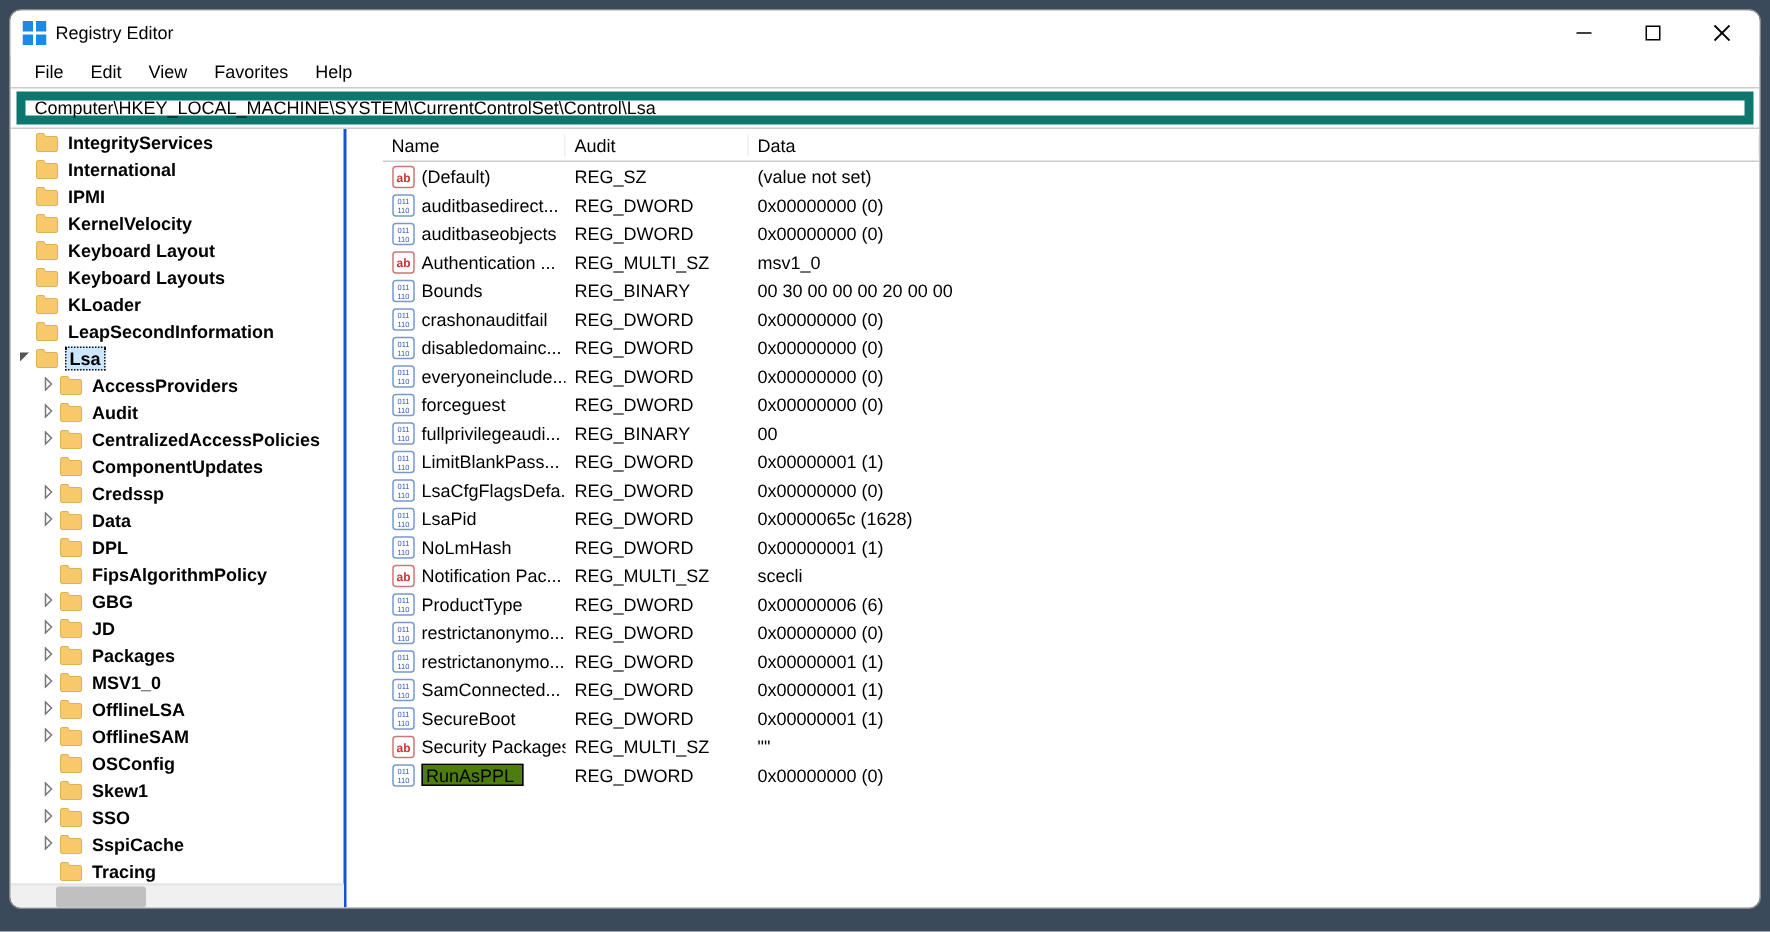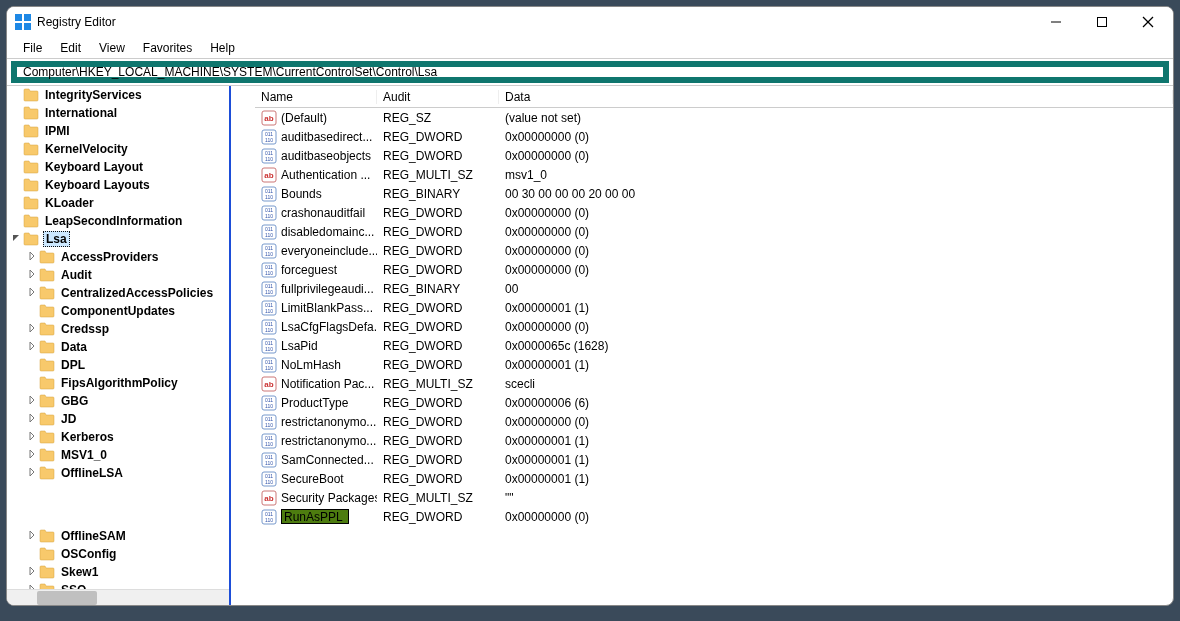--- a/index.html
+++ b/index.html
@@ -357,41 +357,41 @@
               </svg></span>
             <span class="label-wrap">JD</span>
           </div>
           <div class="tree-item" style="padding-left: 16px;">
             <span class="expander"><svg width="10" height="10" viewBox="0 0 10 10">
                 <path d="M3 1 L7 5 L3 9 Z" fill="none" stroke="#777" stroke-width="1"></path>
               </svg></span>
             <span class="folder"><svg viewBox="0 0 16 14">
                 <path d="M1 3 L1 12 Q1 13 2 13 L14 13 Q15 13 15 12 L15 4 Q15 3 14 3 L7 3 L6 1 L2 1 Q1 1 1 2 Z" fill="#f8c96b" stroke="#d4a23e" stroke-width="0.5"></path>
               </svg></span>
-            <span class="label-wrap">Kerberos</span>
+            <span class="label-wrap">Packages</span>
           </div>
           <div class="tree-item" style="padding-left: 16px;">
             <span class="expander"><svg width="10" height="10" viewBox="0 0 10 10">
                 <path d="M3 1 L7 5 L3 9 Z" fill="none" stroke="#777" stroke-width="1"></path>
               </svg></span>
             <span class="folder"><svg viewBox="0 0 16 14">
                 <path d="M1 3 L1 12 Q1 13 2 13 L14 13 Q15 13 15 12 L15 4 Q15 3 14 3 L7 3 L6 1 L2 1 Q1 1 1 2 Z" fill="#f8c96b" stroke="#d4a23e" stroke-width="0.5"></path>
               </svg></span>
             <span class="label-wrap">MSV1_0</span>
           </div>
           <div class="tree-item" style="padding-left: 16px;">
             <span class="expander"><svg width="10" height="10" viewBox="0 0 10 10">
                 <path d="M3 1 L7 5 L3 9 Z" fill="none" stroke="#777" stroke-width="1"></path>
               </svg></span>
             <span class="folder"><svg viewBox="0 0 16 14">
                 <path d="M1 3 L1 12 Q1 13 2 13 L14 13 Q15 13 15 12 L15 4 Q15 3 14 3 L7 3 L6 1 L2 1 Q1 1 1 2 Z" fill="#f8c96b" stroke="#d4a23e" stroke-width="0.5"></path>
               </svg></span>
             <span class="label-wrap">OfflineLSA</span>
           </div>
-          <div class="tree-item" style="padding-left: 16px; margin-top: 45px;">
+          <div class="tree-item" style="padding-left: 16px;">
             <span class="expander"><svg width="10" height="10" viewBox="0 0 10 10">
                 <path d="M3 1 L7 5 L3 9 Z" fill="none" stroke="#777" stroke-width="1"></path>
               </svg></span>
             <span class="folder"><svg viewBox="0 0 16 14">
                 <path d="M1 3 L1 12 Q1 13 2 13 L14 13 Q15 13 15 12 L15 4 Q15 3 14 3 L7 3 L6 1 L2 1 Q1 1 1 2 Z" fill="#f8c96b" stroke="#d4a23e" stroke-width="0.5"></path>
               </svg></span>
             <span class="label-wrap">OfflineSAM</span>
           </div>
           <div class="tree-item no-exp" style="padding-left: 16px;">
             <span class="expander"></span>

